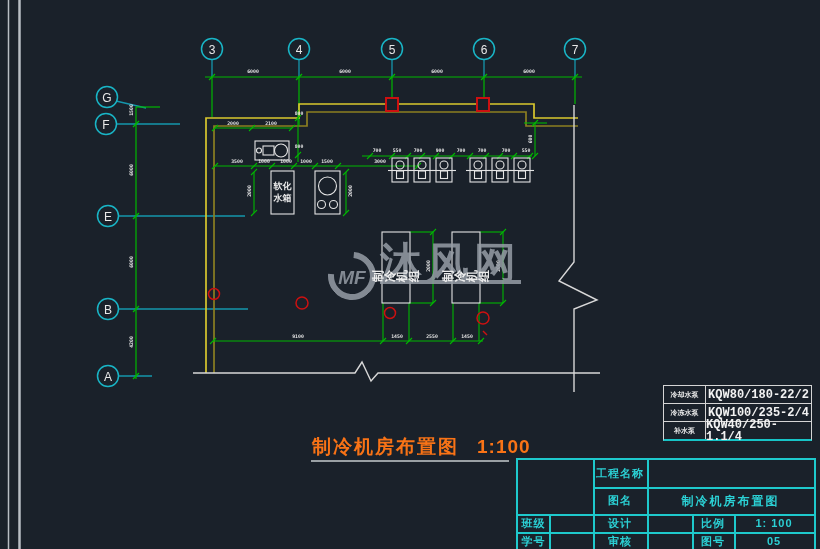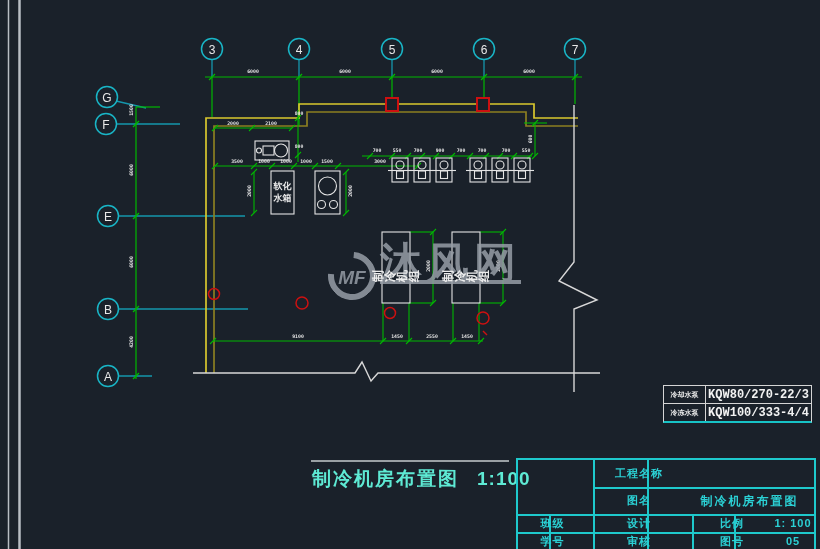--- a/index.html
+++ b/index.html
@@ -1,21 +1,21 @@
 <!DOCTYPE html>
 <html><head>
 <meta charset="utf-8">
 <style>
   html,body{margin:0;padding:0;background:#10161c;}
   #canvas{position:relative;width:820px;height:549px;background:#1a212a;overflow:hidden;
           font-family:"Liberation Sans",sans-serif;}
   #linework{position:absolute;left:0;top:0;z-index:1;}
   .txt{position:absolute;z-index:3;white-space:nowrap;}
   #main-title{left:27px;top:4px;font:700 20px/1.2 "Liberation Sans",sans-serif;color:#ffff00;letter-spacing:1px;}
-  #caption{left:312px;top:436px;font:700 19px/1.2 "Liberation Sans",sans-serif;color:#5eead4;letter-spacing:2px;margin-top:32px;}
+  #caption{left:312px;top:436px;font:700 19px/1.2 "Liberation Sans",sans-serif;color:#f97316;letter-spacing:2px;}
   #caption .sc{margin-left:18px;letter-spacing:1px;}
   #caption-underline{position:absolute;left:311px;top:460px;width:198px;height:2px;background:#9aa0a4;z-index:2;}
   .dim{position:absolute;z-index:3;color:#e8e8e8;font:700 6px/1 "DejaVu Sans Mono",monospace;
        transform:translate(-50%,-50%) scale(.8);white-space:nowrap;}
   .dim.v{transform:translate(-50%,-50%) rotate(-90deg) scale(.8);}
   .chiller-label{position:absolute;width:28px;height:71px;display:flex;align-items:center;justify-content:center;z-index:6;}
   .chiller-label span{transform:rotate(-90deg);font:700 12px/1 "Liberation Sans",sans-serif;color:#ededed;letter-spacing:3px;}
   #soft-tank-label{position:absolute;left:271px;top:171px;width:23px;height:43px;display:flex;flex-direction:column;
        align-items:center;justify-content:center;z-index:6;color:#ededed;font:700 9px/1.3 "Liberation Sans",sans-serif;}
   
@@ -31,21 +31,21 @@
   .spec-row{display:flex;height:17px;border-top:1px solid #d5d5d5;}
   .spec-row:first-child{border-top:none;}
   .spec-label{width:41px;border-right:1px solid #d5d5d5;color:#eeeeee;font:700 7px/1 "Liberation Sans",sans-serif;
        display:flex;align-items:center;justify-content:center;}
   .spec-value{flex:1;color:#f2f2f2;font:700 12px/1 "Liberation Mono",monospace;display:flex;align-items:center;justify-content:center;}
   
   #title-block{position:absolute;left:516px;top:458px;width:296px;height:91px;z-index:4;
        border:2px solid #1ec9cc;box-sizing:content-box;}
   .tb-line{position:absolute;background:#1ec9cc;z-index:1;}
   .tb-cell{position:absolute;display:flex;align-items:center;justify-content:center;color:#2bd0d4;
-       font:700 11px/1 "Liberation Sans",sans-serif;letter-spacing:1px;z-index:2;white-space:nowrap;margin-left:19px;}
+       font:700 11px/1 "Liberation Sans",sans-serif;letter-spacing:1px;z-index:2;white-space:nowrap;}
   .tb-cell.big{font-size:12px;letter-spacing:2px;}
 </style>
 </head>
 <body>
 
 <div id="canvas">
 
   <svg id="linework" width="820" height="549" viewBox="0 0 820 549">
 
     <g stroke="#b9bec4">
@@ -328,25 +328,29 @@
   <span class="dim" style="left:461px;top:150px;">700</span>
   <span class="dim" style="left:482px;top:150px;">700</span>
   <span class="dim" style="left:506px;top:150px;">700</span>
   <span class="dim" style="left:526px;top:150px;">550</span>
   <span class="dim v" style="left:428px;top:266px;">2000</span>
   <span class="dim v" style="left:498px;top:266px;">2000</span>
 
   <div id="spec-table">
     <div class="spec-row">
       <div class="spec-label">冷却水泵</div>
-      <div class="spec-value">KQW80/270-22/3</div>
+      <div class="spec-value">KQW80/180-22/2</div>
     </div>
     <div class="spec-row">
       <div class="spec-label">冷冻水泵</div>
-      <div class="spec-value">KQW100/333-4/4</div>
+      <div class="spec-value">KQW100/235-2/4</div>
+    </div>
+    <div class="spec-row">
+      <div class="spec-label">补水泵</div>
+      <div class="spec-value">KQW40/250-1.1/4</div>
     </div>
   </div>
 
   <div id="title-block">
     <div class="tb-line" style="left:75px;top:0;width:1.5px;height:91px;"></div>
     <div class="tb-line" style="left:129px;top:0;width:1.5px;height:91px;"></div>
     <div class="tb-line" style="left:31px;top:54px;width:1.5px;height:37px;"></div>
     <div class="tb-line" style="left:174px;top:54px;width:1.5px;height:37px;"></div>
     <div class="tb-line" style="left:216px;top:54px;width:1.5px;height:37px;"></div>
     <div class="tb-line" style="left:75px;top:27px;width:221px;height:1.5px;"></div>

